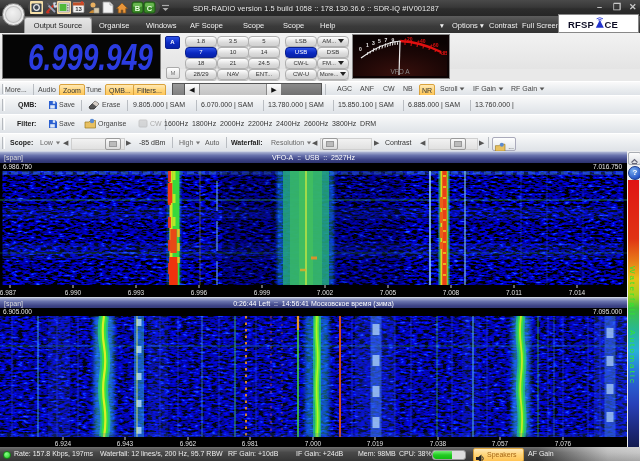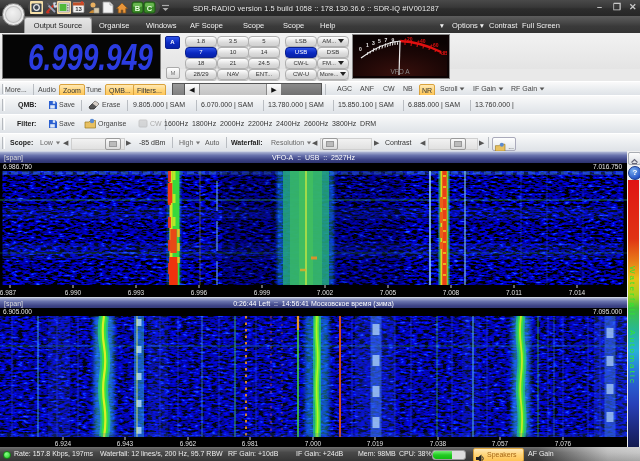--- a/index.html
+++ b/index.html
@@ -121,20 +121,30 @@
   <div class="abs mtab" style="left:99px;">Organise</div>
   <div class="abs mtab" style="left:146px;">Windows</div>
   <div class="abs mtab" style="left:190px;">AF Scope</div>
   <div class="abs mtab" style="left:243px;">Scope</div>
   <div class="abs mtab" style="left:283px;">Scope</div>
   <div class="abs mtab" style="left:320px;">Help</div>
   <div class="abs mtab" style="left:440px;">▾</div>
   <div class="abs mtab" style="left:452px;">Options ▾</div>
   <div class="abs mtab" style="left:489px;">Contrast</div>
   <div class="abs mtab" style="left:522px;">Full Screen</div>
+  <div class="abs" id="rfspace">
+    <svg width="79" height="17" viewBox="0 0 79 17">
+      <text x="9" y="13" font-size="9.5" font-weight="bold" fill="#101028" font-family="Liberation Sans" letter-spacing="0.2">RFSP</text>
+      <text x="45.5" y="13" font-size="9.5" font-weight="bold" fill="#101028" font-family="Liberation Sans" letter-spacing="0.2">CE</text>
+      <path d="M36.8 12.8 L40.8 5 L44.8 12.8 Z" fill="#2233cc"></path>
+      <path d="M37.6 3.8 q3.2 -2.2 6.4 0" stroke="#3344dd" stroke-width="0.9" fill="none"></path>
+      <path d="M38.9 5.1 q1.9 -1.4 3.8 0" stroke="#3344dd" stroke-width="0.9" fill="none"></path>
+      <circle cx="40.8" cy="6.4" r="0.9" fill="#3344dd"></circle>
+    </svg>
+  </div>
 
   <div class="abs" id="controls">
     <div class="abs" id="freqdisp"></div>
     <div class="abs" id="freqtext">6.999.949</div>
     <div class="abs smbtn keyblue" style="left:165px;top:3px;width:13px;height:11px;line-height:11px;font-weight:bold;border:1px solid #0a1f90;border-radius:2px;">A</div>
     <div class="abs smbtn" style="left:166px;top:34px;background:linear-gradient(#fff,#d8d8d8);border:1px solid #aaa;color:#777;">M</div>
     <div class="abs key" style="left:185px;top:3px;">1.8</div>
     <div class="abs key" style="left:217px;top:3px;">3.5</div>
     <div class="abs key" style="left:248px;top:3px;">5</div>
     <div class="abs key keyblue" style="left:185px;top:14px;">7</div>

